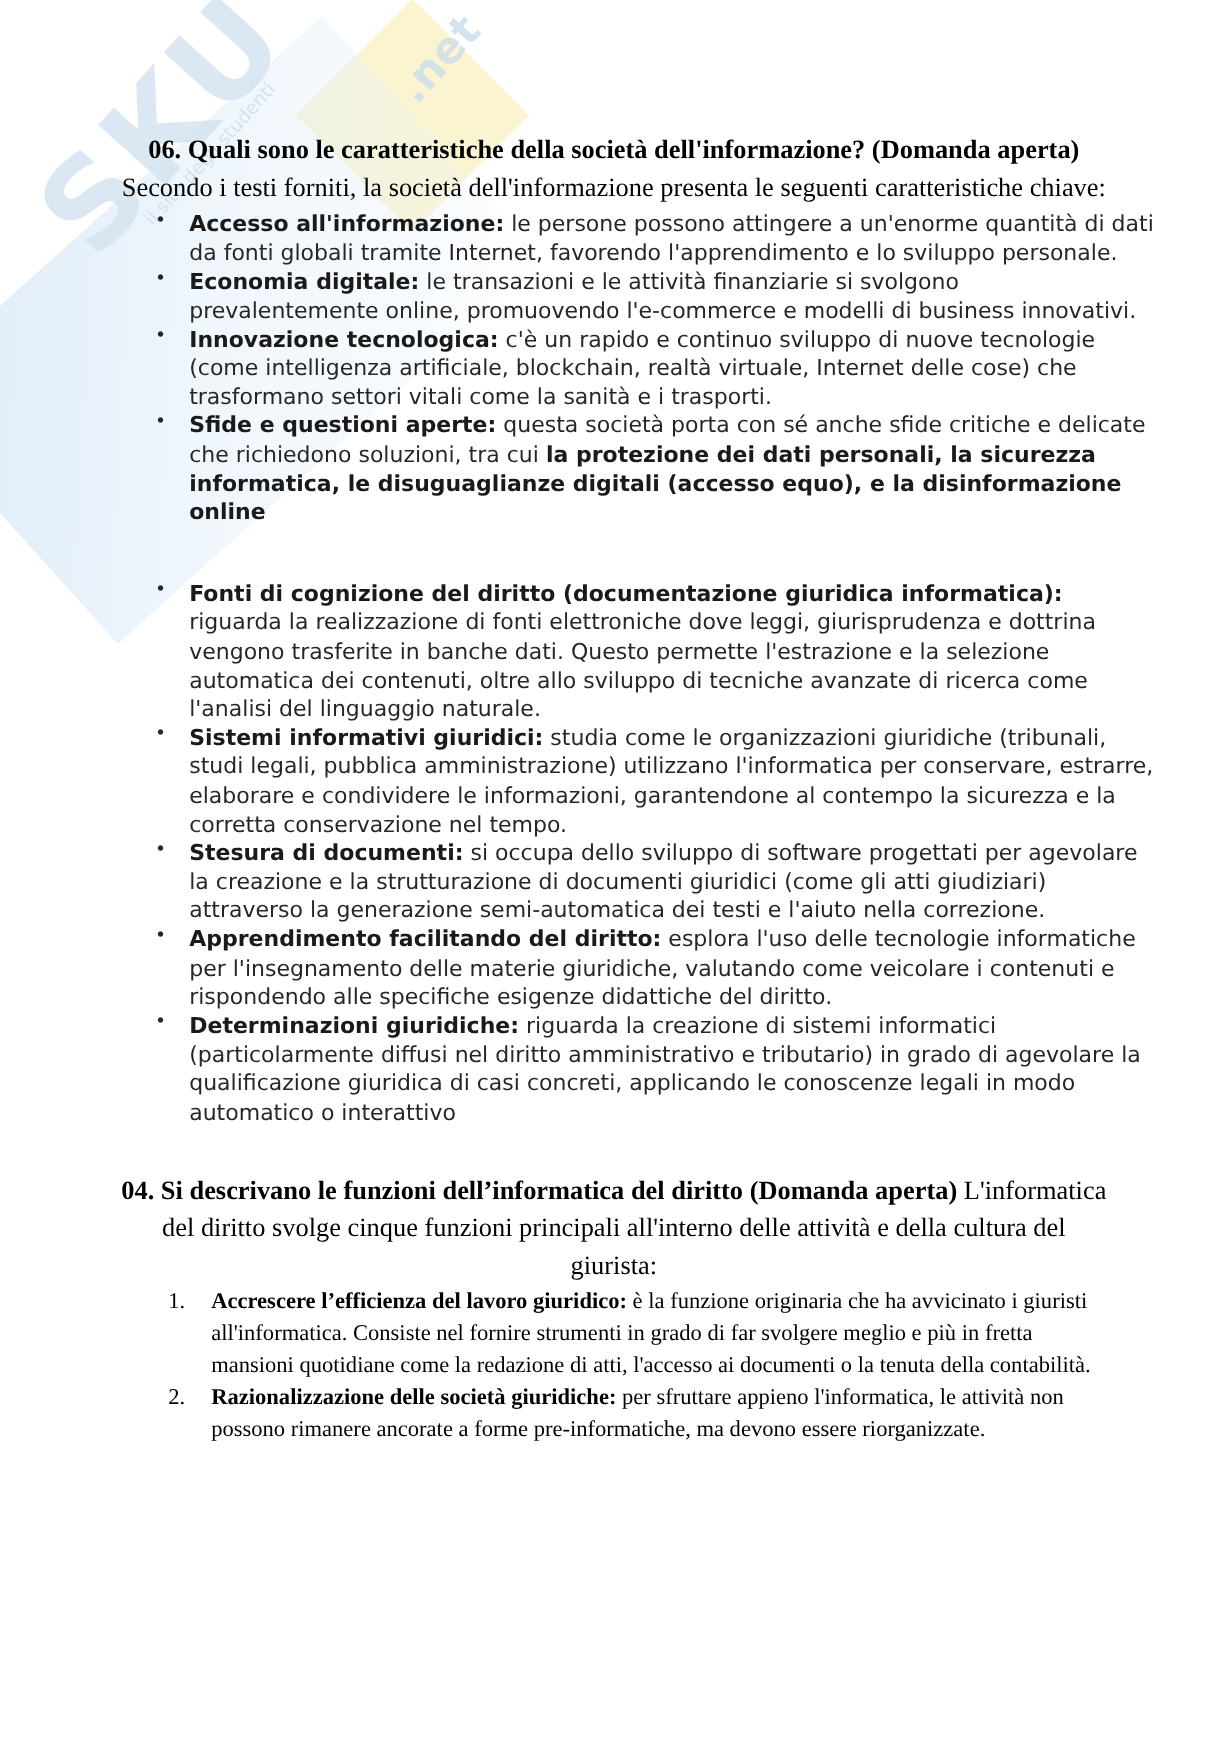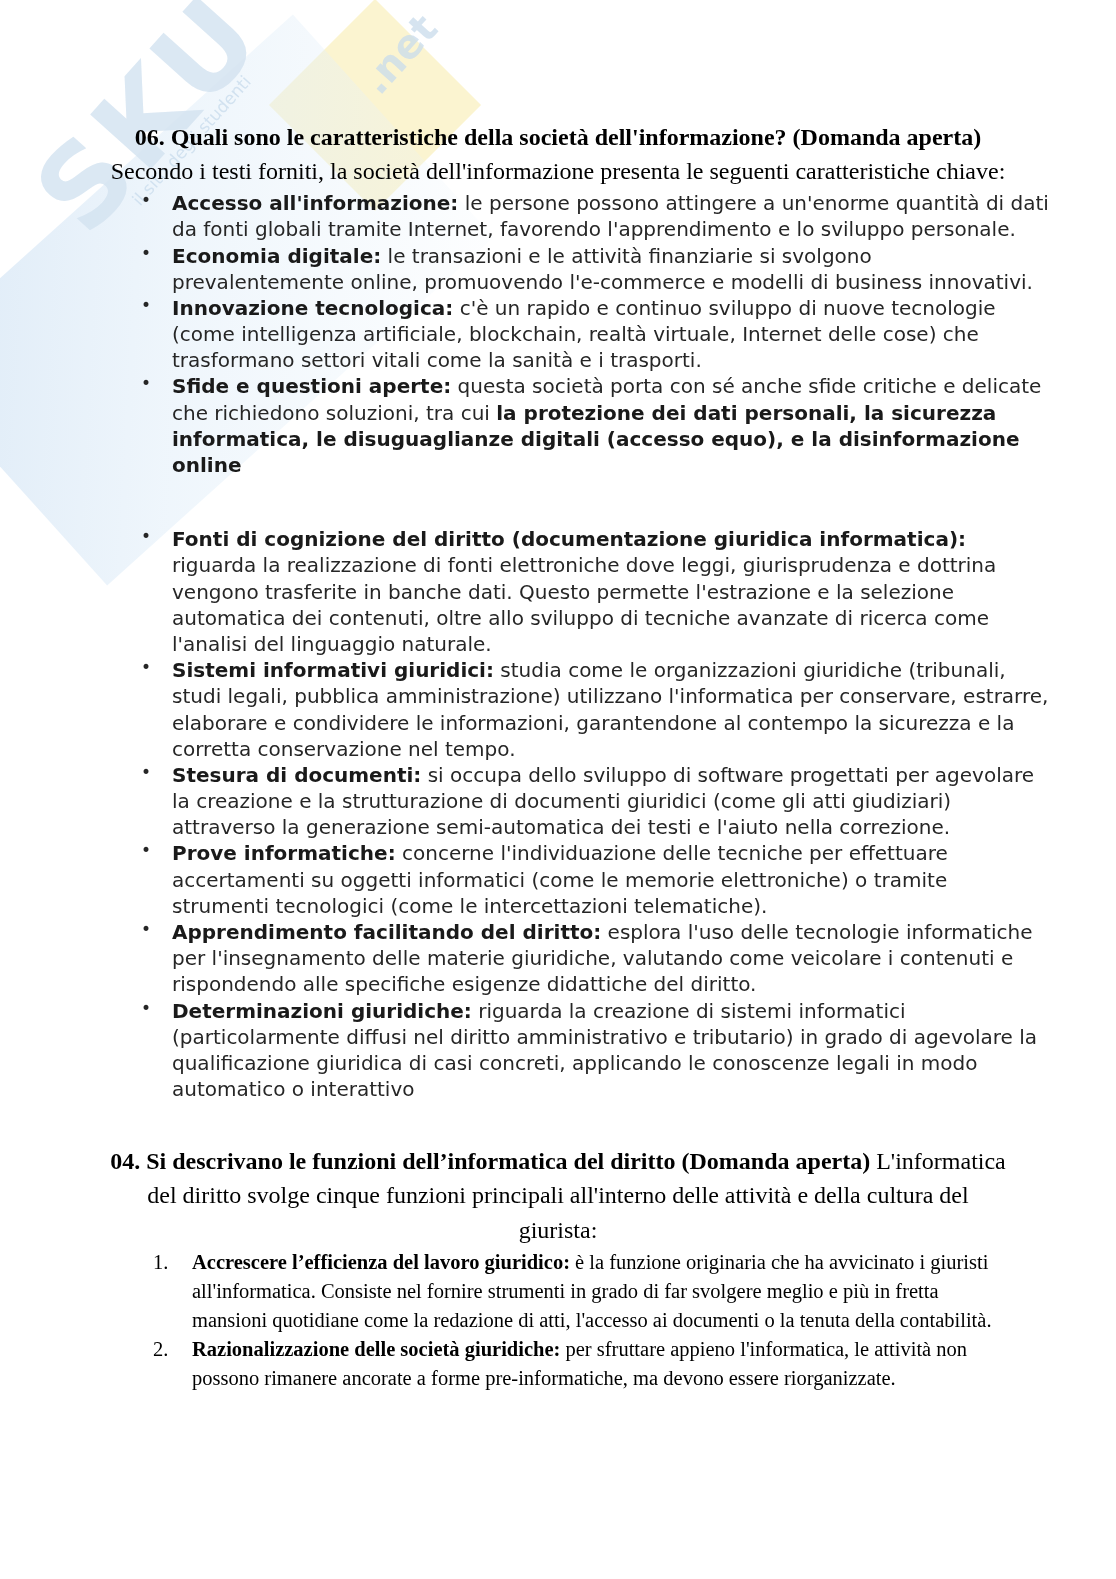--- a/index.html
+++ b/index.html
@@ -217,21 +217,20 @@
     </div>
 
     <div class="gap-lg"></div>
 
     <div class="section">
 
       <ul class="sans-list">
         <li><span class="term">Fonti di cognizione del diritto (documentazione giuridica informatica):</span><span> riguarda la realizzazione di fonti elettroniche dove leggi, giurisprudenza e dottrina vengono trasferite in banche dati. Questo permette l'estrazione e la selezione automatica dei contenuti, oltre allo sviluppo di tecniche avanzate di ricerca come l'analisi del linguaggio naturale.</span></li>
         <li><span class="term">Sistemi informativi giuridici:</span><span> studia come le organizzazioni giuridiche (tribunali, studi legali, pubblica amministrazione) utilizzano l'informatica per conservare, estrarre, elaborare e condividere le informazioni, garantendone al contempo la sicurezza e la corretta conservazione nel tempo.</span></li>
         <li><span class="term">Stesura di documenti:</span><span> si occupa dello sviluppo di software progettati per agevolare la creazione e la strutturazione di documenti giuridici (come gli atti giudiziari) attraverso la generazione semi-automatica dei testi e l'aiuto nella correzione.</span></li>
-        <li><span class="term">Prove informatiche:</span><span> concerne l'individuazione delle tecniche per effettuare accertamenti su oggetti informatici (come le memorie elettroniche) o tramite strumenti tecnologici (come le intercettazioni telematiche).</span></li>
         <li><span class="term">Apprendimento facilitando del diritto:</span><span> esplora l'uso delle tecnologie informatiche per l'insegnamento delle materie giuridiche, valutando come veicolare i contenuti e rispondendo alle specifiche esigenze didattiche del diritto.</span></li>
         <li><span class="term">Determinazioni giuridiche:</span><span> riguarda la creazione di sistemi informatici (particolarmente diffusi nel diritto amministrativo e tributario) in grado di agevolare la qualificazione giuridica di casi concreti, applicando le conoscenze legali in modo automatico o interattivo</span></li>
       </ul>
     </div>
 
     <div class="gap-md"></div>
 
     <div class="section">
       <p class="intro"><span class="q-title">04.</span><span class="q-title">&nbsp;</span><span class="q-title">Si descrivano le funzioni dell’informatica del diritto (Domanda aperta)</span><span> L'informatica del diritto svolge cinque funzioni principali all'interno delle attività e della cultura del giurista:</span></p>
 

